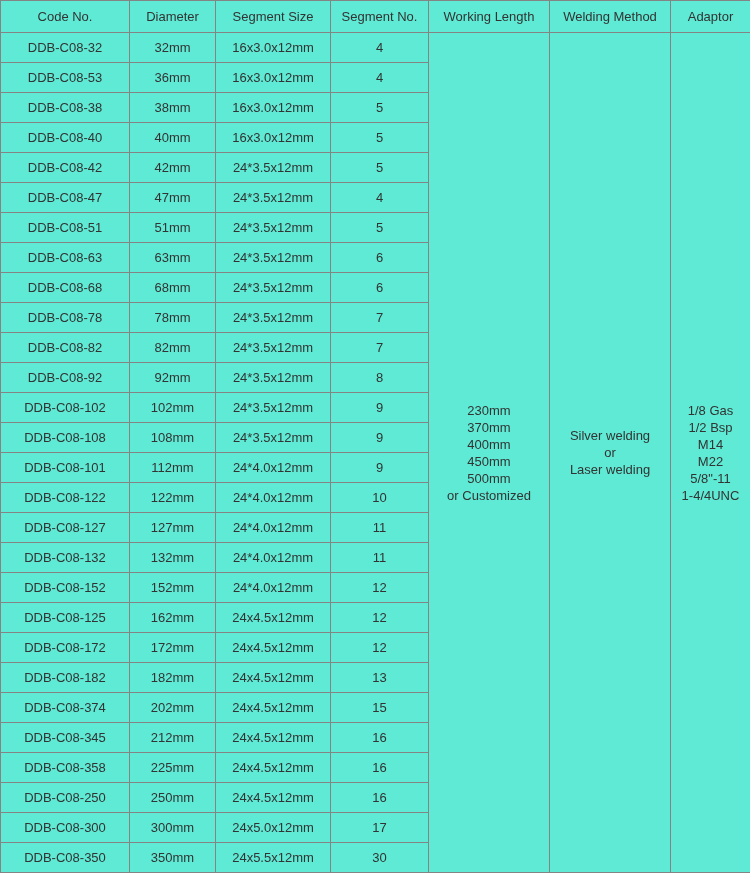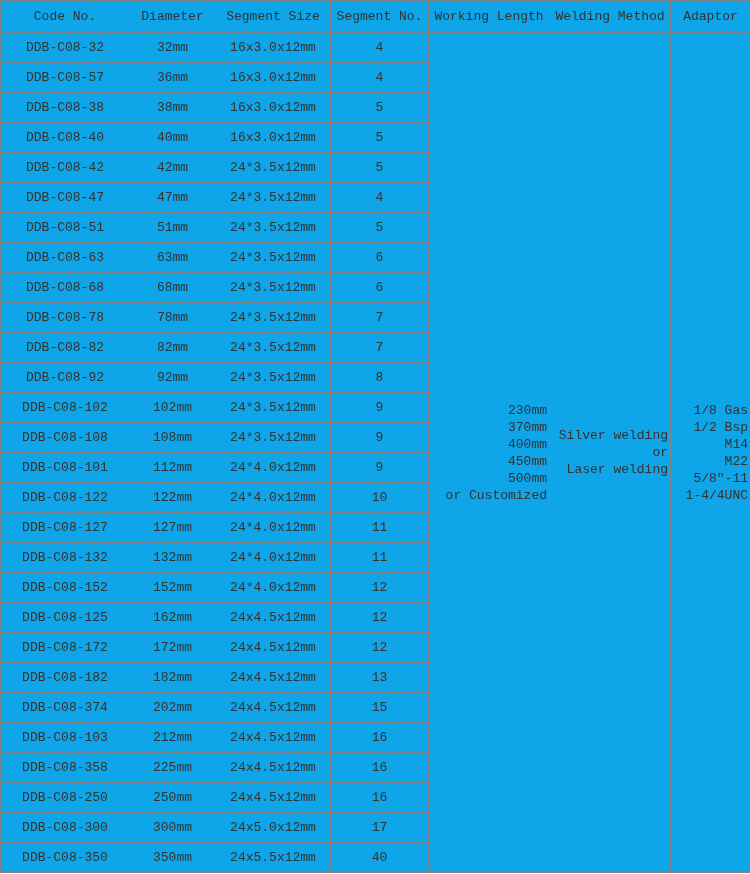--- a/index.html
+++ b/index.html
@@ -9,44 +9,43 @@
   }
   .table-wrap {
     width: 750px;
     box-sizing: border-box;
   }
   table.spec-table {
     border-collapse: collapse;
     table-layout: fixed;
     width: 750px;
     height: 871px;
-    font-family: Liberation Mono, monospace;
+    font-family: Liberation Sans, sans-serif;
     font-size: 13px;
     color: var(--text-color, #333333);
-    background: #0ea5e9;
+    background: #5eead4;
   }
   table.spec-table th,
   table.spec-table td {
     border: 1px solid var(--border-color, #848484);
     text-align: center;
     vertical-align: middle;
     padding: 1px 2px;
     font-weight: normal;
     white-space: nowrap;
     overflow: hidden;
   }
   table.spec-table thead th {
     height: 29px;
   }
   table.spec-table tbody td {
     height: 27px;
   }
   td.merged-cell div {
     line-height: 17px;
-    text-align: right;
   }
 </style>
 </head>
 <body>
 
 <div class="table-wrap">
   <table class="spec-table">
     <colgroup>
       <col style="width:129px">
       <col style="width:86px">
@@ -89,21 +88,21 @@
           <td rowspan="28" class="merged-cell">
             <div>1/8 Gas</div>
             <div>1/2 Bsp</div>
             <div>M14</div>
             <div>M22</div>
             <div>5/8"-11</div>
             <div>1-4/4UNC</div>
           </td>
         </tr>
         <tr>
-          <td>DDB-C08-57</td>
+          <td>DDB-C08-53</td>
           <td>36mm</td>
           <td>16x3.0x12mm</td>
           <td>4</td>
         </tr>
         <tr>
           <td>DDB-C08-38</td>
           <td>38mm</td>
           <td>16x3.0x12mm</td>
           <td>5</td>
         </tr>
@@ -221,21 +220,21 @@
           <td>24x4.5x12mm</td>
           <td>13</td>
         </tr>
         <tr>
           <td>DDB-C08-374</td>
           <td>202mm</td>
           <td>24x4.5x12mm</td>
           <td>15</td>
         </tr>
         <tr>
-          <td>DDB-C08-103</td>
+          <td>DDB-C08-345</td>
           <td>212mm</td>
           <td>24x4.5x12mm</td>
           <td>16</td>
         </tr>
         <tr>
           <td>DDB-C08-358</td>
           <td>225mm</td>
           <td>24x4.5x12mm</td>
           <td>16</td>
         </tr>
@@ -248,17 +247,17 @@
         <tr>
           <td>DDB-C08-300</td>
           <td>300mm</td>
           <td>24x5.0x12mm</td>
           <td>17</td>
         </tr>
         <tr>
           <td>DDB-C08-350</td>
           <td>350mm</td>
           <td>24x5.5x12mm</td>
-          <td>40</td>
+          <td>30</td>
         </tr>
       </tbody>
   </table>
 </div>
 
 </body></html>

